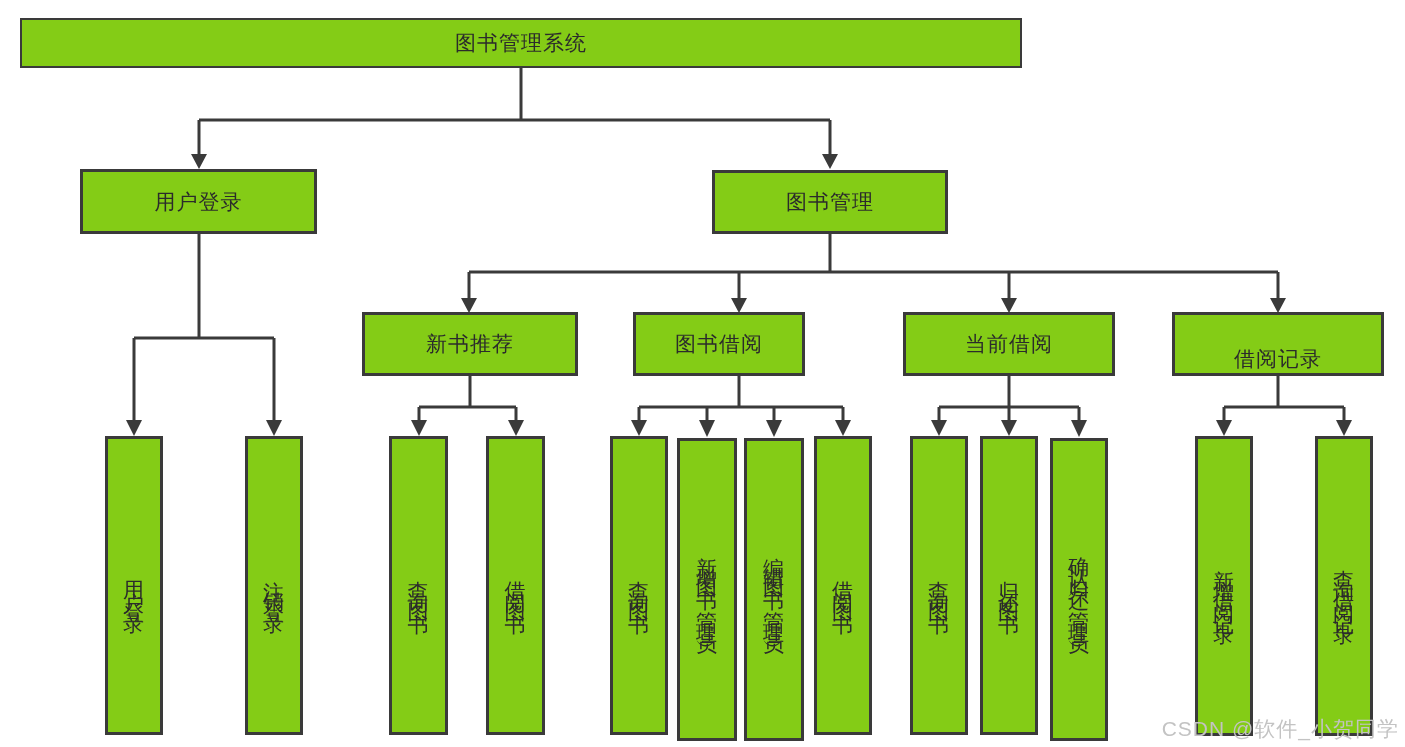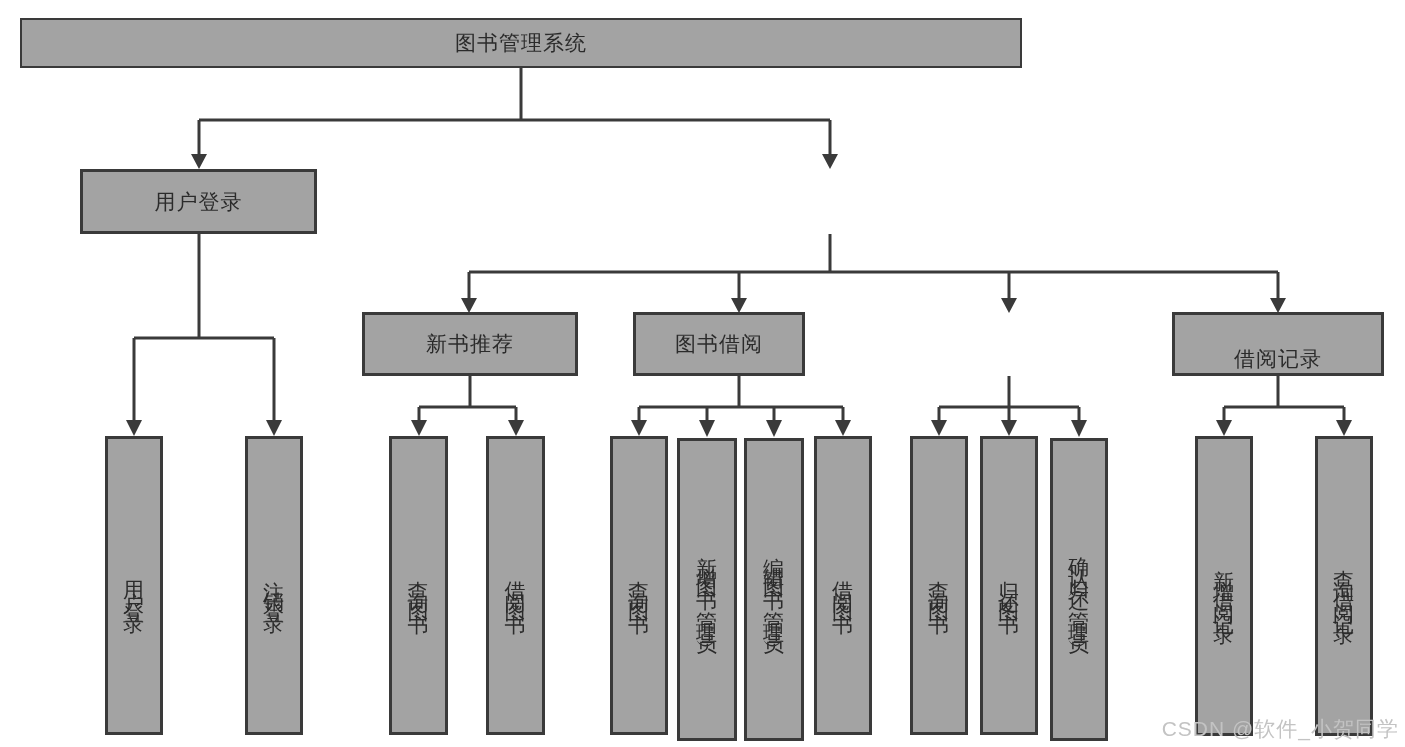--- a/index.html
+++ b/index.html
@@ -17,21 +17,21 @@
     font-family:"Liberation Sans","DejaVu Sans",sans-serif;
     overflow:hidden;
   }
   .connectors{position:absolute;left:0;top:0;width:1405px;height:747px;}
   .connectors path{stroke:var(--line);stroke-width:3;fill:none;}
   .connectors polygon{fill:var(--line);stroke:none;}
   .box{
     position:absolute;
     box-sizing:border-box;
     border:3px solid var(--box_border);
-    background:#a3a3a3;
+    background:#84cc16;
     display:flex;align-items:center;justify-content:center;
     color:var(--text);
     font-size:21px;
     letter-spacing:1px;
     z-index:2;
   }
   .box.root{border-width:2px;}
   .leaf .vtext{
     writing-mode:vertical-rl;
     text-orientation:mixed;
@@ -97,26 +97,32 @@
     </g>
   </svg>
 
   <div class="box root" style="left:20px;top:18px;width:1002px;height:50px;">
     <span>图书管理系统</span>
   </div>
 
   <div class="box" style="left:80px;top:169px;width:237px;height:65px;">
     <span>用户登录</span>
   </div>
+  <div class="box" style="left:712px;top:170px;width:236px;height:64px;">
+    <span>图书管理</span>
+  </div>
 
   <div class="box" style="left:362px;top:312px;width:216px;height:64px;justify-content:center;">
     <span>新书推荐</span>
   </div>
   <div class="box" style="left:633px;top:312px;width:172px;height:64px;">
     <span>图书借阅</span>
+  </div>
+  <div class="box" style="left:903px;top:312px;width:212px;height:64px;">
+    <span>当前借阅</span>
   </div>
   <div class="box" style="left:1172px;top:312px;width:212px;height:64px;align-items:flex-end;">
     <span>借阅记录</span>
   </div>
 
   <div class="box leaf" style="left:105px;top:436px;width:58px;height:299px;">
     <span class="vtext">用户登录</span>
   </div>
   <div class="box leaf" style="left:245px;top:436px;width:58px;height:299px;">
     <span class="vtext">注销登录</span>

